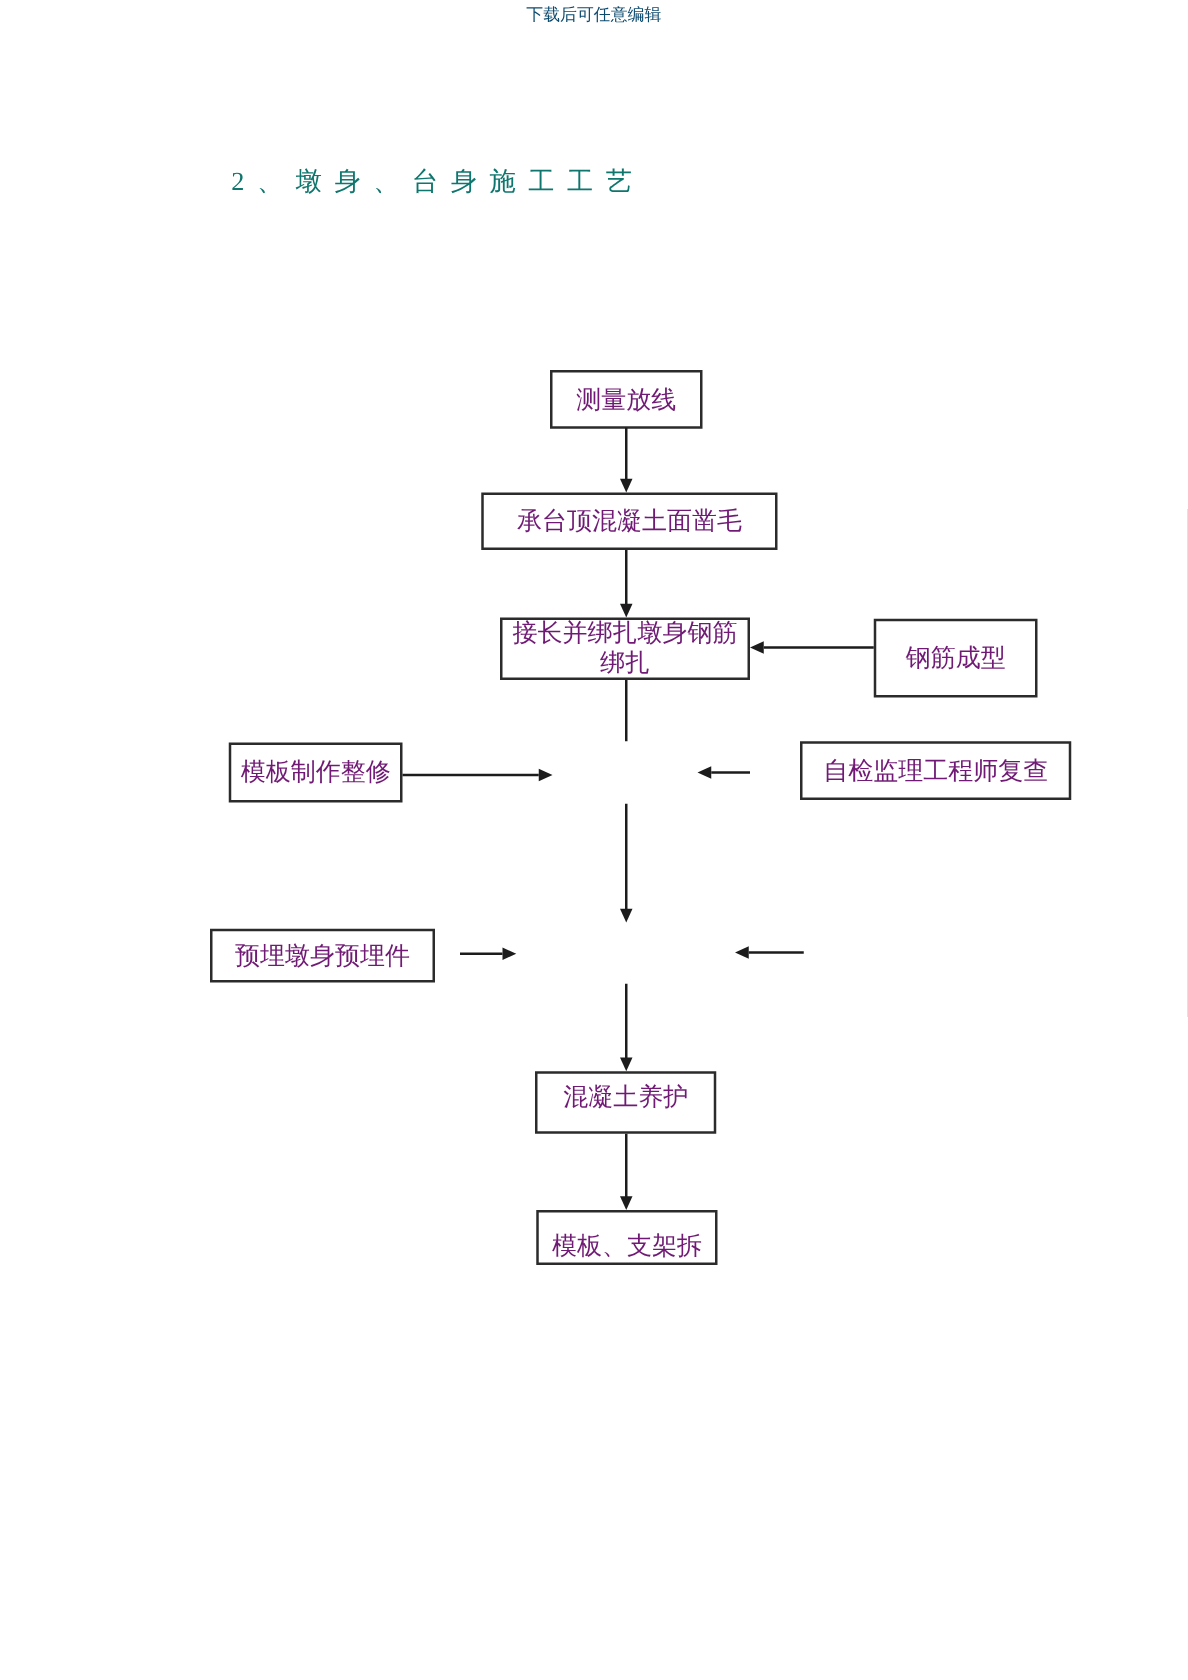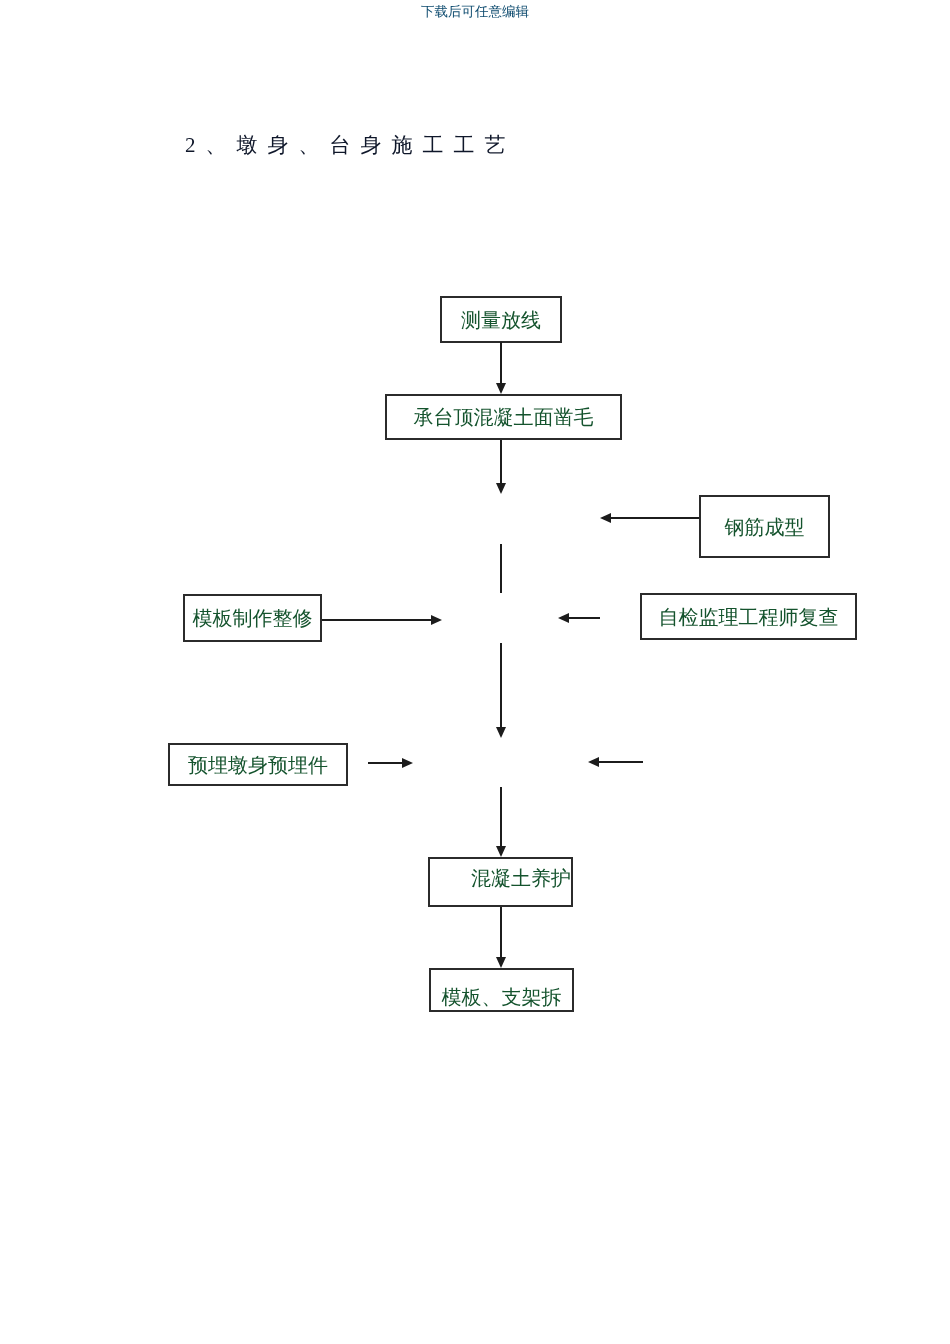--- a/index.html
+++ b/index.html
@@ -24,40 +24,40 @@
     text-align: center;
     font-size: 13.5px;
     color: #0c4a6e;
   }
   .doc-title {
     position: absolute;
     left: 185px;
     top: 131px;
     font-size: 21px;
     letter-spacing: 10px;
-    color: #0f172a;
+    color: #0f766e;
     white-space: nowrap;
   }
   .box {
     position: absolute;
     box-sizing: border-box;
     border: 2px solid #2b2b2b;
     background: #ffffff;
     display: flex;
     align-items: center;
     justify-content: center;
     text-align: center;
     font-size: 20px;
-    color: #14532d;
+    color: #701a75;
   }
   .box-label {
     white-space: pre-line;
     line-height: 24px;
   }
-  .box.top-align { align-items: flex-start; justify-content: flex-end; }
+  .box.top-align { align-items: flex-start; }
   .box.clip { overflow: hidden; align-items: flex-start; }
   .vline {
     position: absolute;
     width: 2px;
     background: #1c1c1c;
   }
   .hline {
     position: absolute;
     height: 2px;
     background: #1c1c1c;
@@ -93,20 +93,24 @@
   <div class="doc-title">2、墩身、台身施工工艺</div>
 
   <div class="box" style="left:440px; top:296px; width:122px; height:47px;">
     <span class="box-label">测量放线</span>
   </div>
 
   <div class="box" style="left:385px; top:394px; width:237px; height:46px;">
     <span class="box-label">承台顶混凝土面凿毛</span>
   </div>
 
+  <div class="box" style="left:400px; top:494px; width:200px; height:50px;">
+    <span class="box-label">接长并绑扎墩身钢筋
+绑扎</span>
+  </div>
 
   <div class="box" style="left:699px; top:495px; width:131px; height:63px;">
     <span class="box-label">钢筋成型</span>
   </div>
 
   <div class="box" style="left:183px; top:594px; width:139px; height:48px;">
     <span class="box-label">模板制作整修</span>
   </div>
 
 

